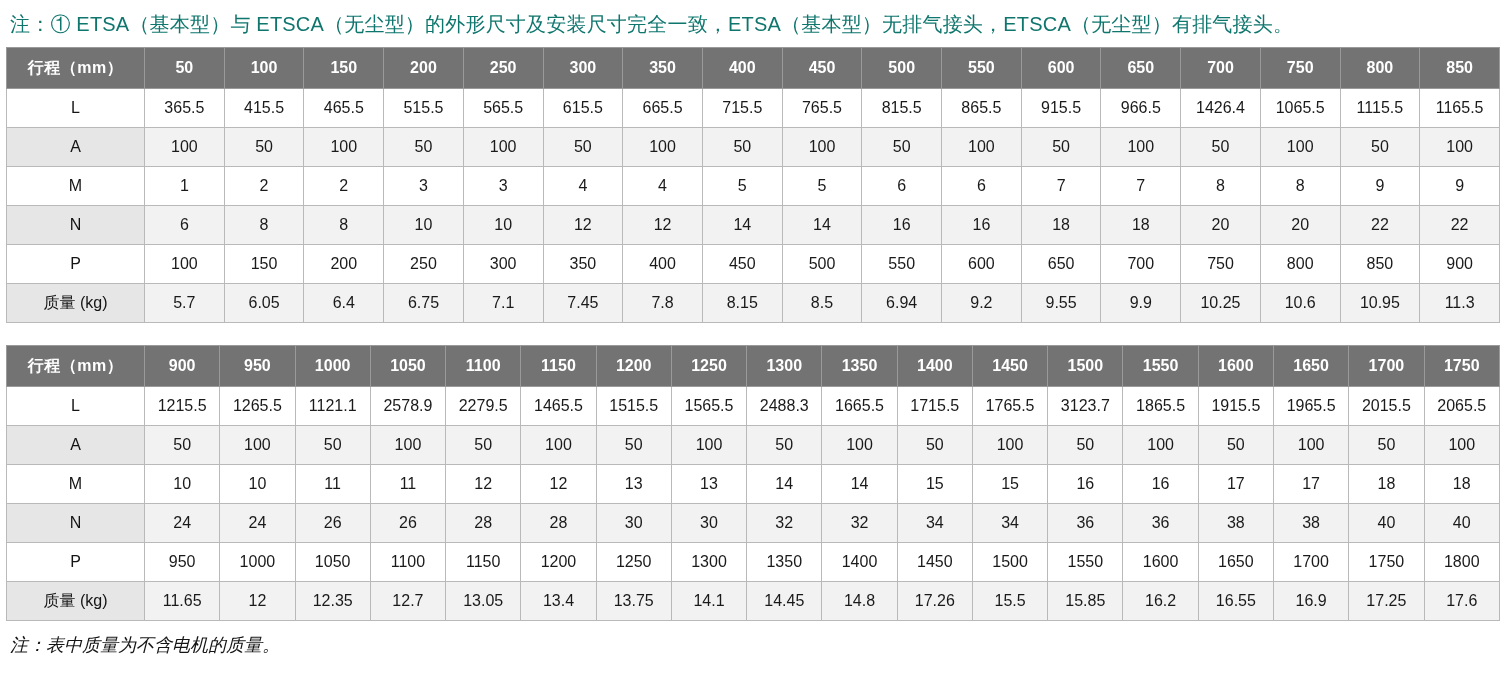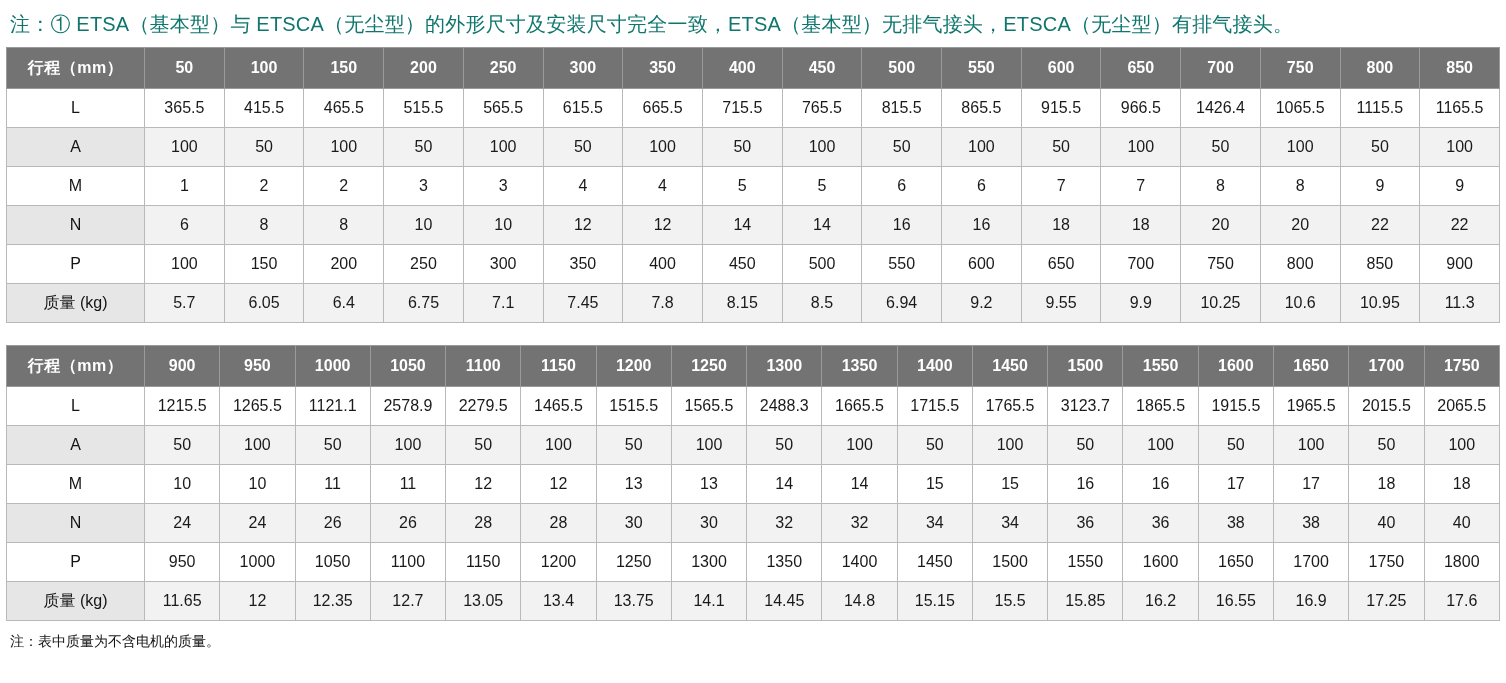--- a/index.html
+++ b/index.html
@@ -23,24 +23,25 @@
   }
   .note {
     font-size: 20px;
     line-height: 1.2;
     color: #0f766e;
     padding: 12px 4px 11px 4px;
     letter-spacing: 0.2px;
     white-space: nowrap;
   }
   .note-bottom {
-    font-size: 14px;
+    font-size: 18px;
     color: #141414;
     padding: 12px 4px 0 4px;
     white-space: nowrap;
+    font-style: italic;
   }
   table {
     border-collapse: collapse;
     width: 1494px;
     table-layout: fixed;
   }
   table + .spacer {
     height: 22px;
   }
   td, th {
@@ -381,21 +382,21 @@
           <td>11.65</td>
           <td>12</td>
           <td>12.35</td>
           <td>12.7</td>
           <td>13.05</td>
           <td>13.4</td>
           <td>13.75</td>
           <td>14.1</td>
           <td>14.45</td>
           <td>14.8</td>
-          <td>15.15</td>
+          <td>17.26</td>
           <td>15.5</td>
           <td>15.85</td>
           <td>16.2</td>
           <td>16.55</td>
           <td>16.9</td>
           <td>17.25</td>
           <td>17.6</td>
         </tr>
       </tbody>
   </table>

